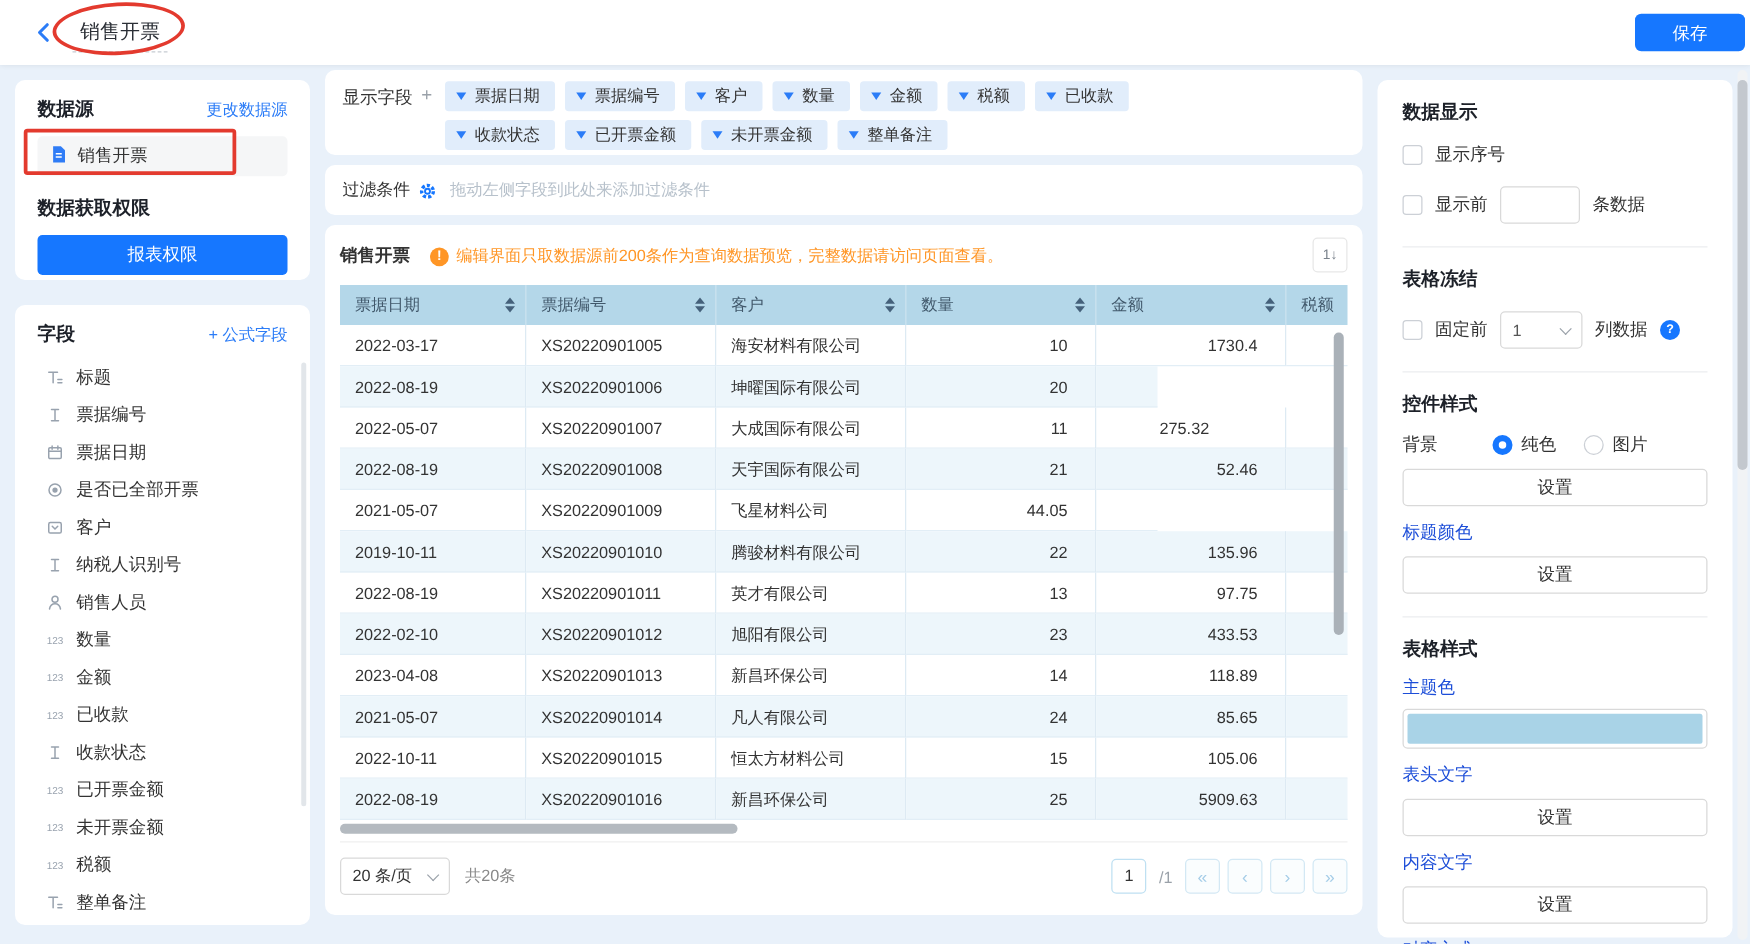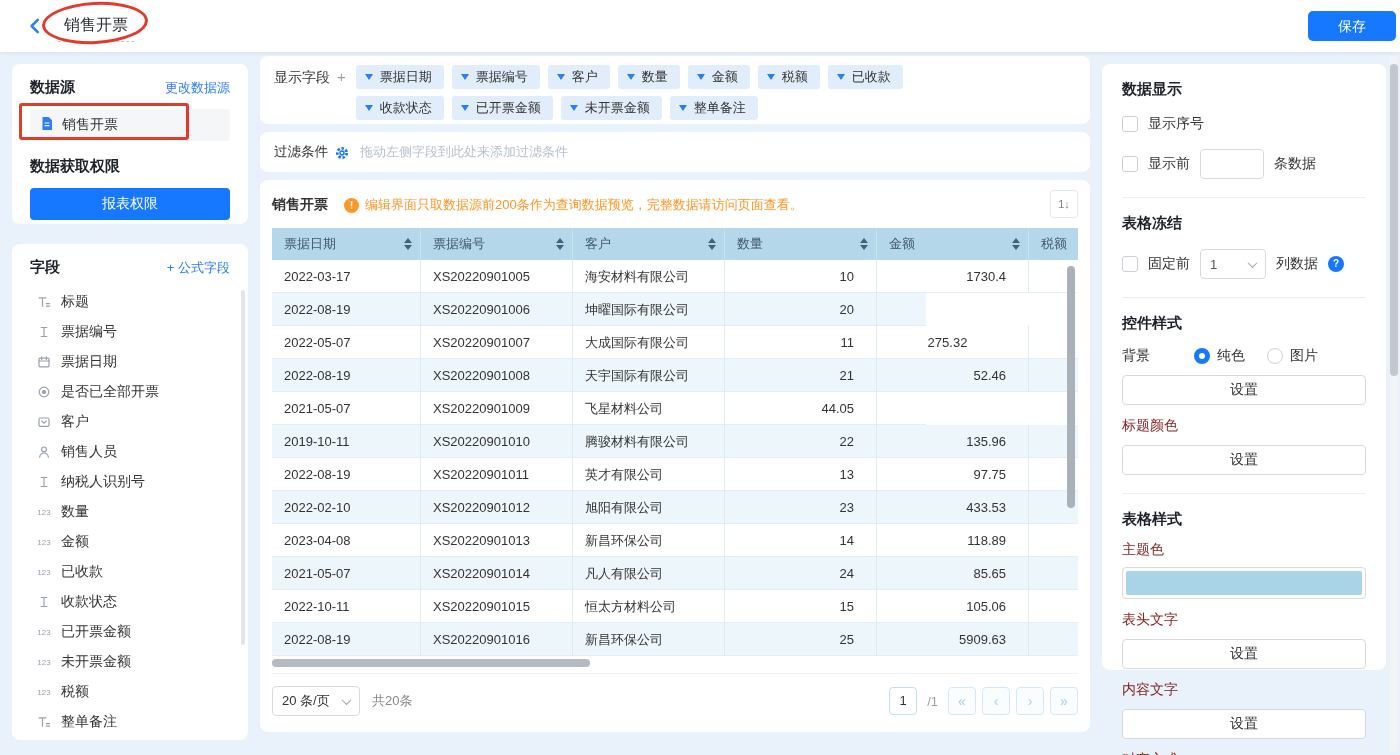--- a/index.html
+++ b/index.html
@@ -73,35 +73,35 @@
   .pag-left { display:flex; align-items:center; gap:12px; }
   .size-select { width:88px; height:30px; border:1px solid #d9d9d9; border-radius:4px; display:flex; align-items:center; justify-content:space-between; padding:0 9px; font-size:13px; color:#333; cursor:pointer; background:#fff; }
   .chev { width:7px; height:7px; border-right:1.6px solid #9aa1a9; border-bottom:1.6px solid #9aa1a9; transform:rotate(45deg) translate(-1px,-1px); }
   .pag-total { font-size:13px; color:#888; }
   .pag-right { display:flex; align-items:center; gap:6px; }
   .page-box { width:28px; height:28px; border:1px solid #bfe0f2; border-radius:4px; text-align:center; line-height:26px; font-size:13px; color:#333; background:#fff; }
   .page-of { font-size:13px; color:#9aa1a9; margin:0 4px; }
   .nav-btn { width:28px; height:28px; border:1px solid #d3e8f4; border-radius:4px; background:#fafdfe; color:#a5cde8; font-size:14px; text-align:center; line-height:26px; cursor:pointer; }
 
   
-  .right-card { left:1102px; top:64px; width:284px; height:606px; padding:16px 20px; }
+  .right-card { left:1102px; top:64px; width:284px; height:686px; padding:16px 20px; }
   .rc-row { display:flex; align-items:center; gap:10px; margin-top:16px; font-size:14px; color:#333; }
   .checkbox { width:16px; height:16px; border:1px solid #ccd0d6; border-radius:3px; background:#fff; flex:none; cursor:pointer; }
   .mini-input { width:64px; height:30px; border:1px solid #d9d9d9; border-radius:4px; font-size:13px; padding:0 8px; color:#333; }
   .mini-select { width:66px; height:30px; border:1px solid #d9d9d9; border-radius:4px; display:flex; align-items:center; justify-content:space-between; padding:0 9px; font-size:13px; color:#555; cursor:pointer; background:#fff; }
   .help-icon { width:16px; height:16px; border-radius:50%; background:#1677ff; color:#fff; font-size:10px; font-weight:bold; text-align:center; line-height:16px; cursor:pointer; }
   .divider { height:1px; background:#ebedf0; margin:18px 0 16px 0; }
   .radio-row { display:flex; align-items:center; margin-top:14px; font-size:14px; }
   .radio-label-main { width:72px; color:#333; }
   .radio { width:16px; height:16px; border-radius:50%; background:#fff; margin-right:7px; flex:none; cursor:pointer; }
   .radio.on { border:5px solid #1677ff; }
   .radio.off { border:1px solid #ccd0d6; }
   .radio-opt { display:flex; align-items:center; margin-right:22px; cursor:pointer; color:#333; }
   .set-btn { margin-top:10px; width:100%; height:30px; border:1px solid #d9d9d9; border-radius:4px; background:#fff; font-size:14px; color:#333; cursor:pointer; }
-  .sub-label { margin-top:12px; font-size:14px; color:#7f1d1d; }
+  .sub-label { margin-top:12px; font-size:14px; color:#1d4ed8; }
   .swatch-box { margin-top:8px; width:100%; height:32px; border:1px solid #d9d9d9; border-radius:4px; padding:3px; }
   .swatch { width:100%; height:100%; background:#a9d3e7; border-radius:2px; cursor:pointer; }
 
   
   .page-scrollbar { position:absolute; right:2px; top:56px; width:8px; height:696px; background:#f1f3f5; border-radius:4px; }
   .page-scrollbar .thumb { position:absolute; top:8px; left:0; width:8px; height:312px; background:#c3c8ce; border-radius:4px; }
 </style>
 </head>
 <body>
 
@@ -180,33 +180,33 @@
           <svg width="14" height="14" viewBox="0 0 14 14" fill="none" stroke="#98a2ae" stroke-width="1.2" stroke-linecap="round">
             <rect x="2" y="3" width="10" height="8.4" rx="1.3"></rect>
             <path d="M4.8 6l2.2 2.2L9.2 6"></path>
           </svg>
         </span>
         <span>客户</span>
       </div>
       <div class="field-item">
         <span class="ficon">
           <svg width="14" height="14" viewBox="0 0 14 14" fill="none" stroke="#98a2ae" stroke-width="1.2" stroke-linecap="round">
+            <path d="M4.2 2.5h5.6M7 2.5v9M4.2 11.5h5.6"></path>
+          </svg>
+        </span>
+        <span>纳税人识别号</span>
+      </div>
+      <div class="field-item">
+        <span class="ficon">
+          <svg width="14" height="14" viewBox="0 0 14 14" fill="none" stroke="#98a2ae" stroke-width="1.2" stroke-linecap="round">
             <circle cx="7" cy="4.4" r="2.4"></circle>
             <path d="M2.6 12.2c.5-2.8 2.3-4.2 4.4-4.2s3.9 1.4 4.4 4.2"></path>
           </svg>
         </span>
         <span>销售人员</span>
-      </div>
-      <div class="field-item">
-        <span class="ficon">
-          <svg width="14" height="14" viewBox="0 0 14 14" fill="none" stroke="#98a2ae" stroke-width="1.2" stroke-linecap="round">
-            <path d="M4.2 2.5h5.6M7 2.5v9M4.2 11.5h5.6"></path>
-          </svg>
-        </span>
-        <span>纳税人识别号</span>
       </div>
       <div class="field-item">
         <span class="ficon ficon-123">123</span>
         <span>数量</span>
       </div>
       <div class="field-item">
         <span class="ficon ficon-123">123</span>
         <span>金额</span>
       </div>
       <div class="field-item">

